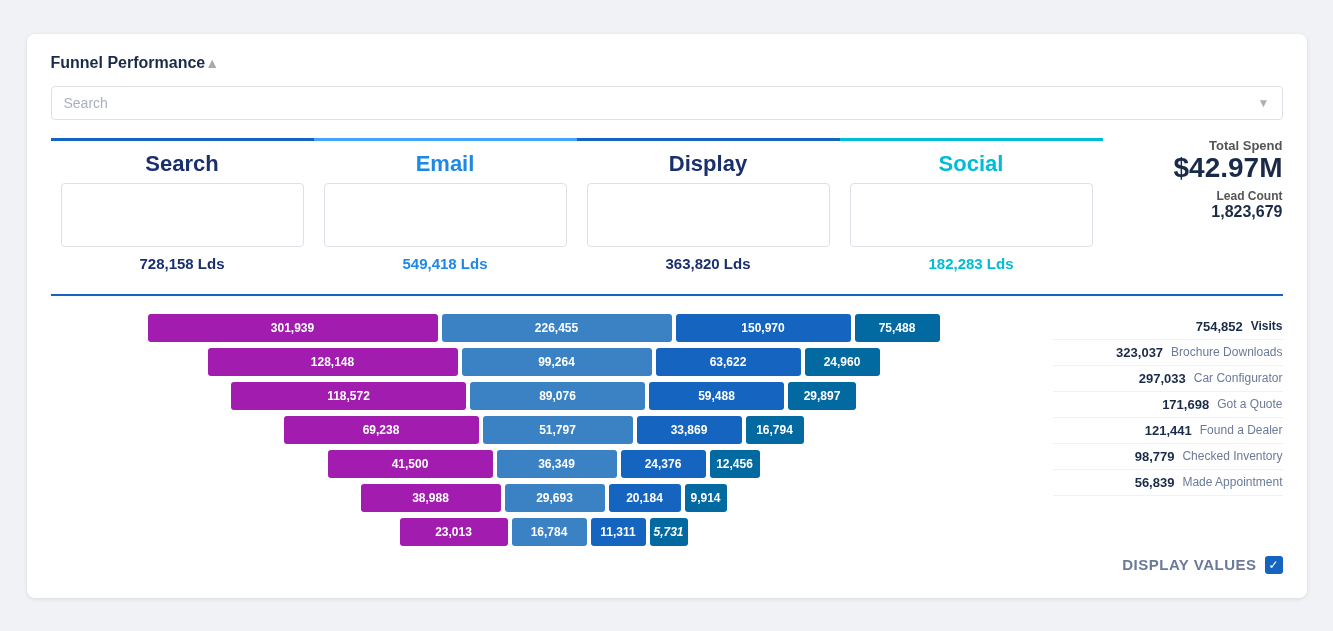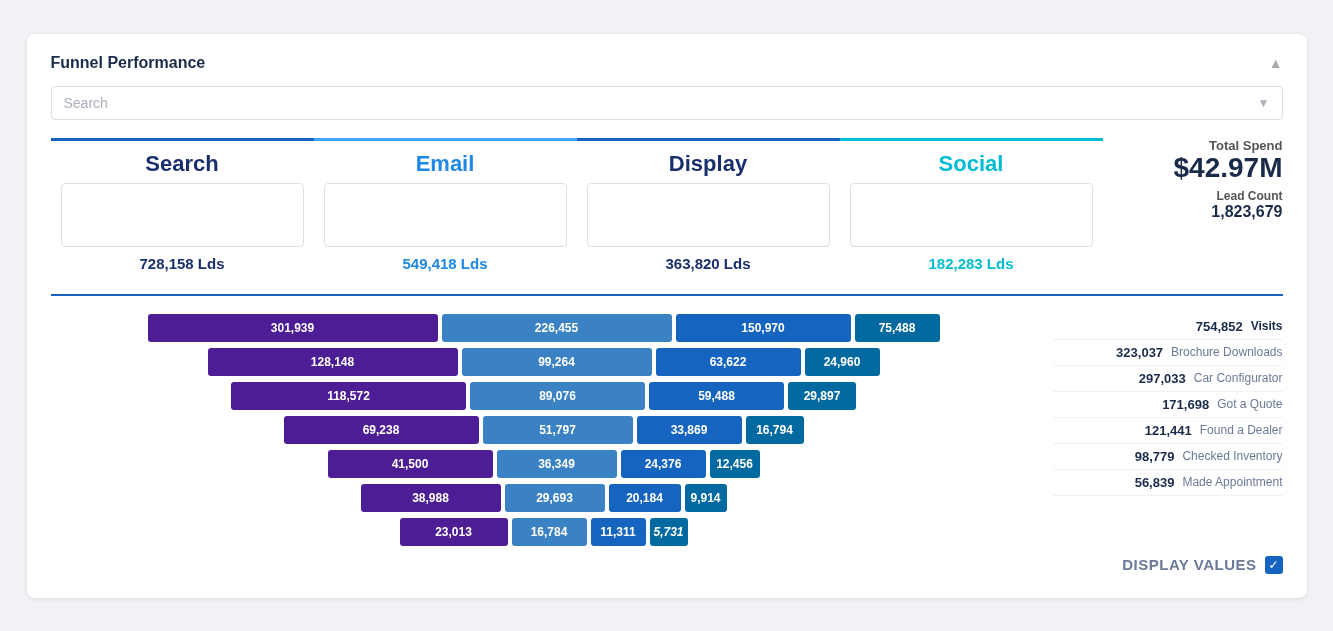--- a/index.html
+++ b/index.html
@@ -14,21 +14,20 @@
     .card {
       background: #fff;
       border-radius: 8px;
       width: 1280px;
       padding: 20px 24px 24px;
       box-shadow: 0 1px 4px rgba(0,0,0,0.1);
       position: relative;
     }
     .card-header {
       display: flex;
-      justify-content: space-between;
       align-items: center;
       margin-bottom: 14px;
     }
     .card-title {
       font-size: 16px;
       font-weight: 700;
       color: #1a2b4a;
     }
     .collapse-icon {
       color: #aaa;
@@ -157,21 +156,21 @@
       height: 28px;
       display: flex;
       align-items: center;
       justify-content: center;
       font-size: 12px;
       font-weight: 700;
       color: #fff;
       border-radius: 3px;
       white-space: nowrap;
     }
-    .bar.dark-navy  { background: #4c1d95; }
+    .bar.dark-navy  { background: #a21caf; }
     .bar.mid-blue   { background: #3b82c4; }
     .bar.bright-blue{ background: #1565c0; }
     .bar.cyan       { background: #0369a1; }
 
     .legend {
       min-width: 230px;
       display: flex;
       flex-direction: column;
       gap: 0;
     }

